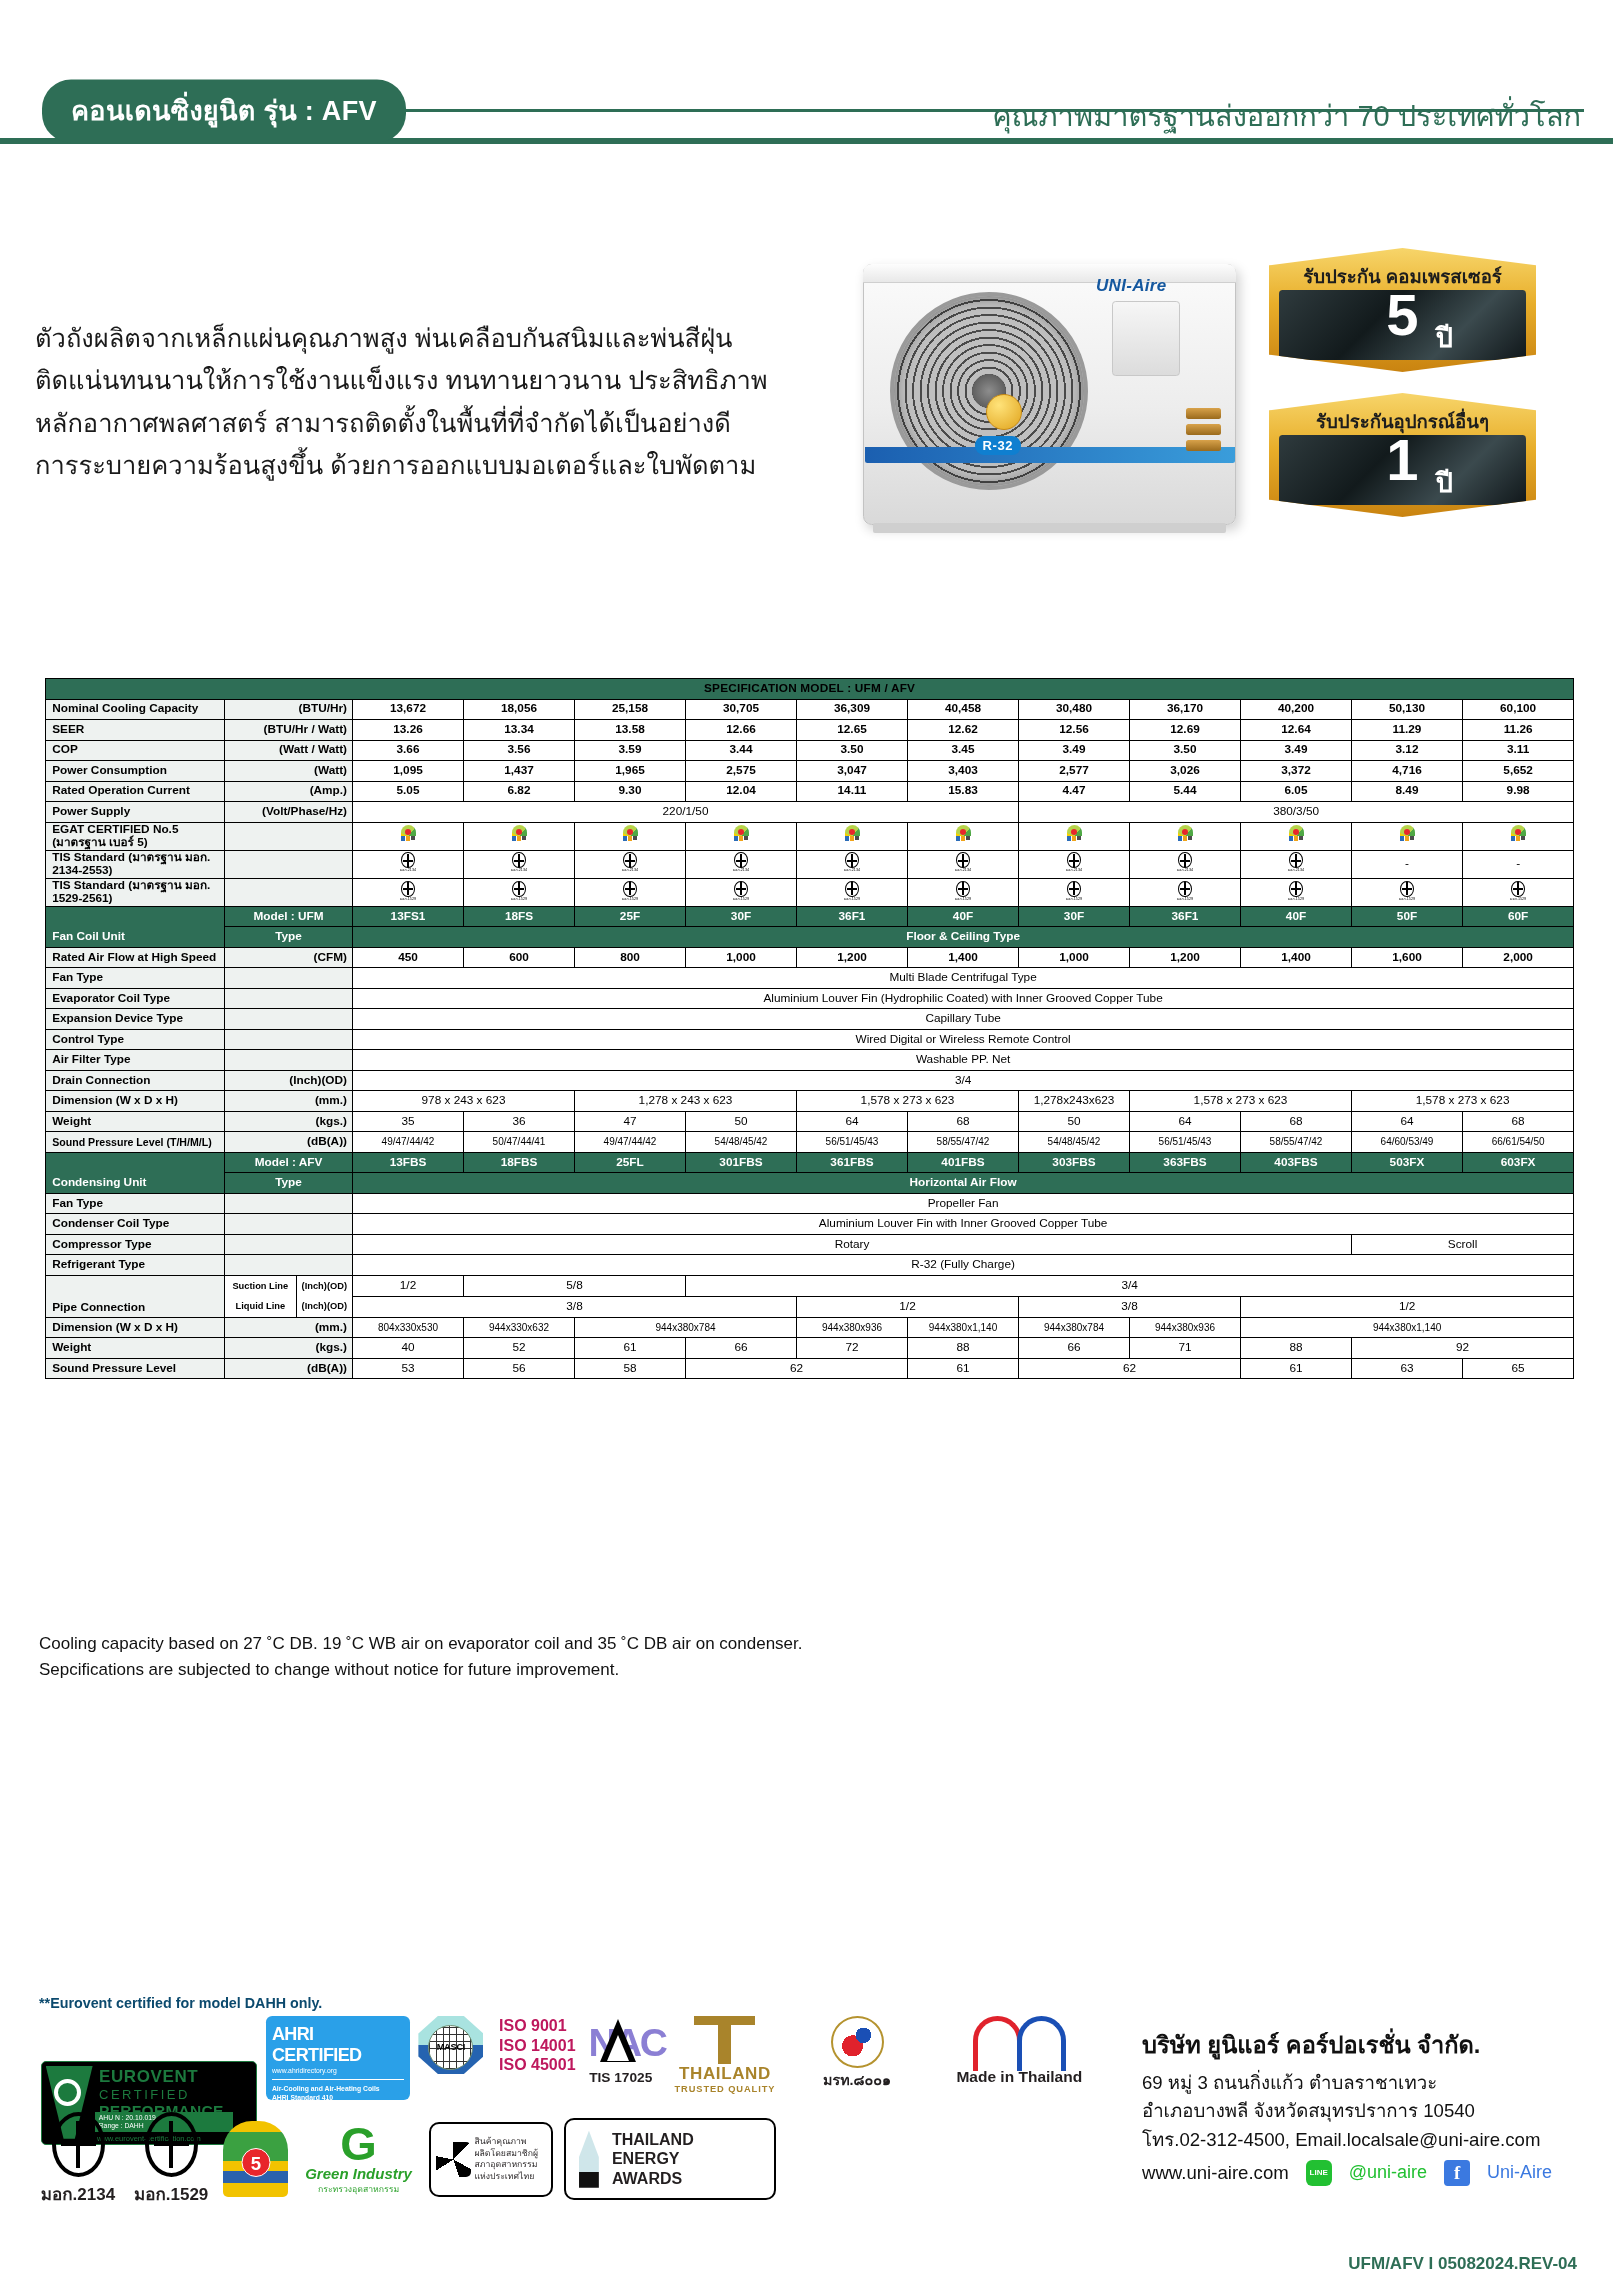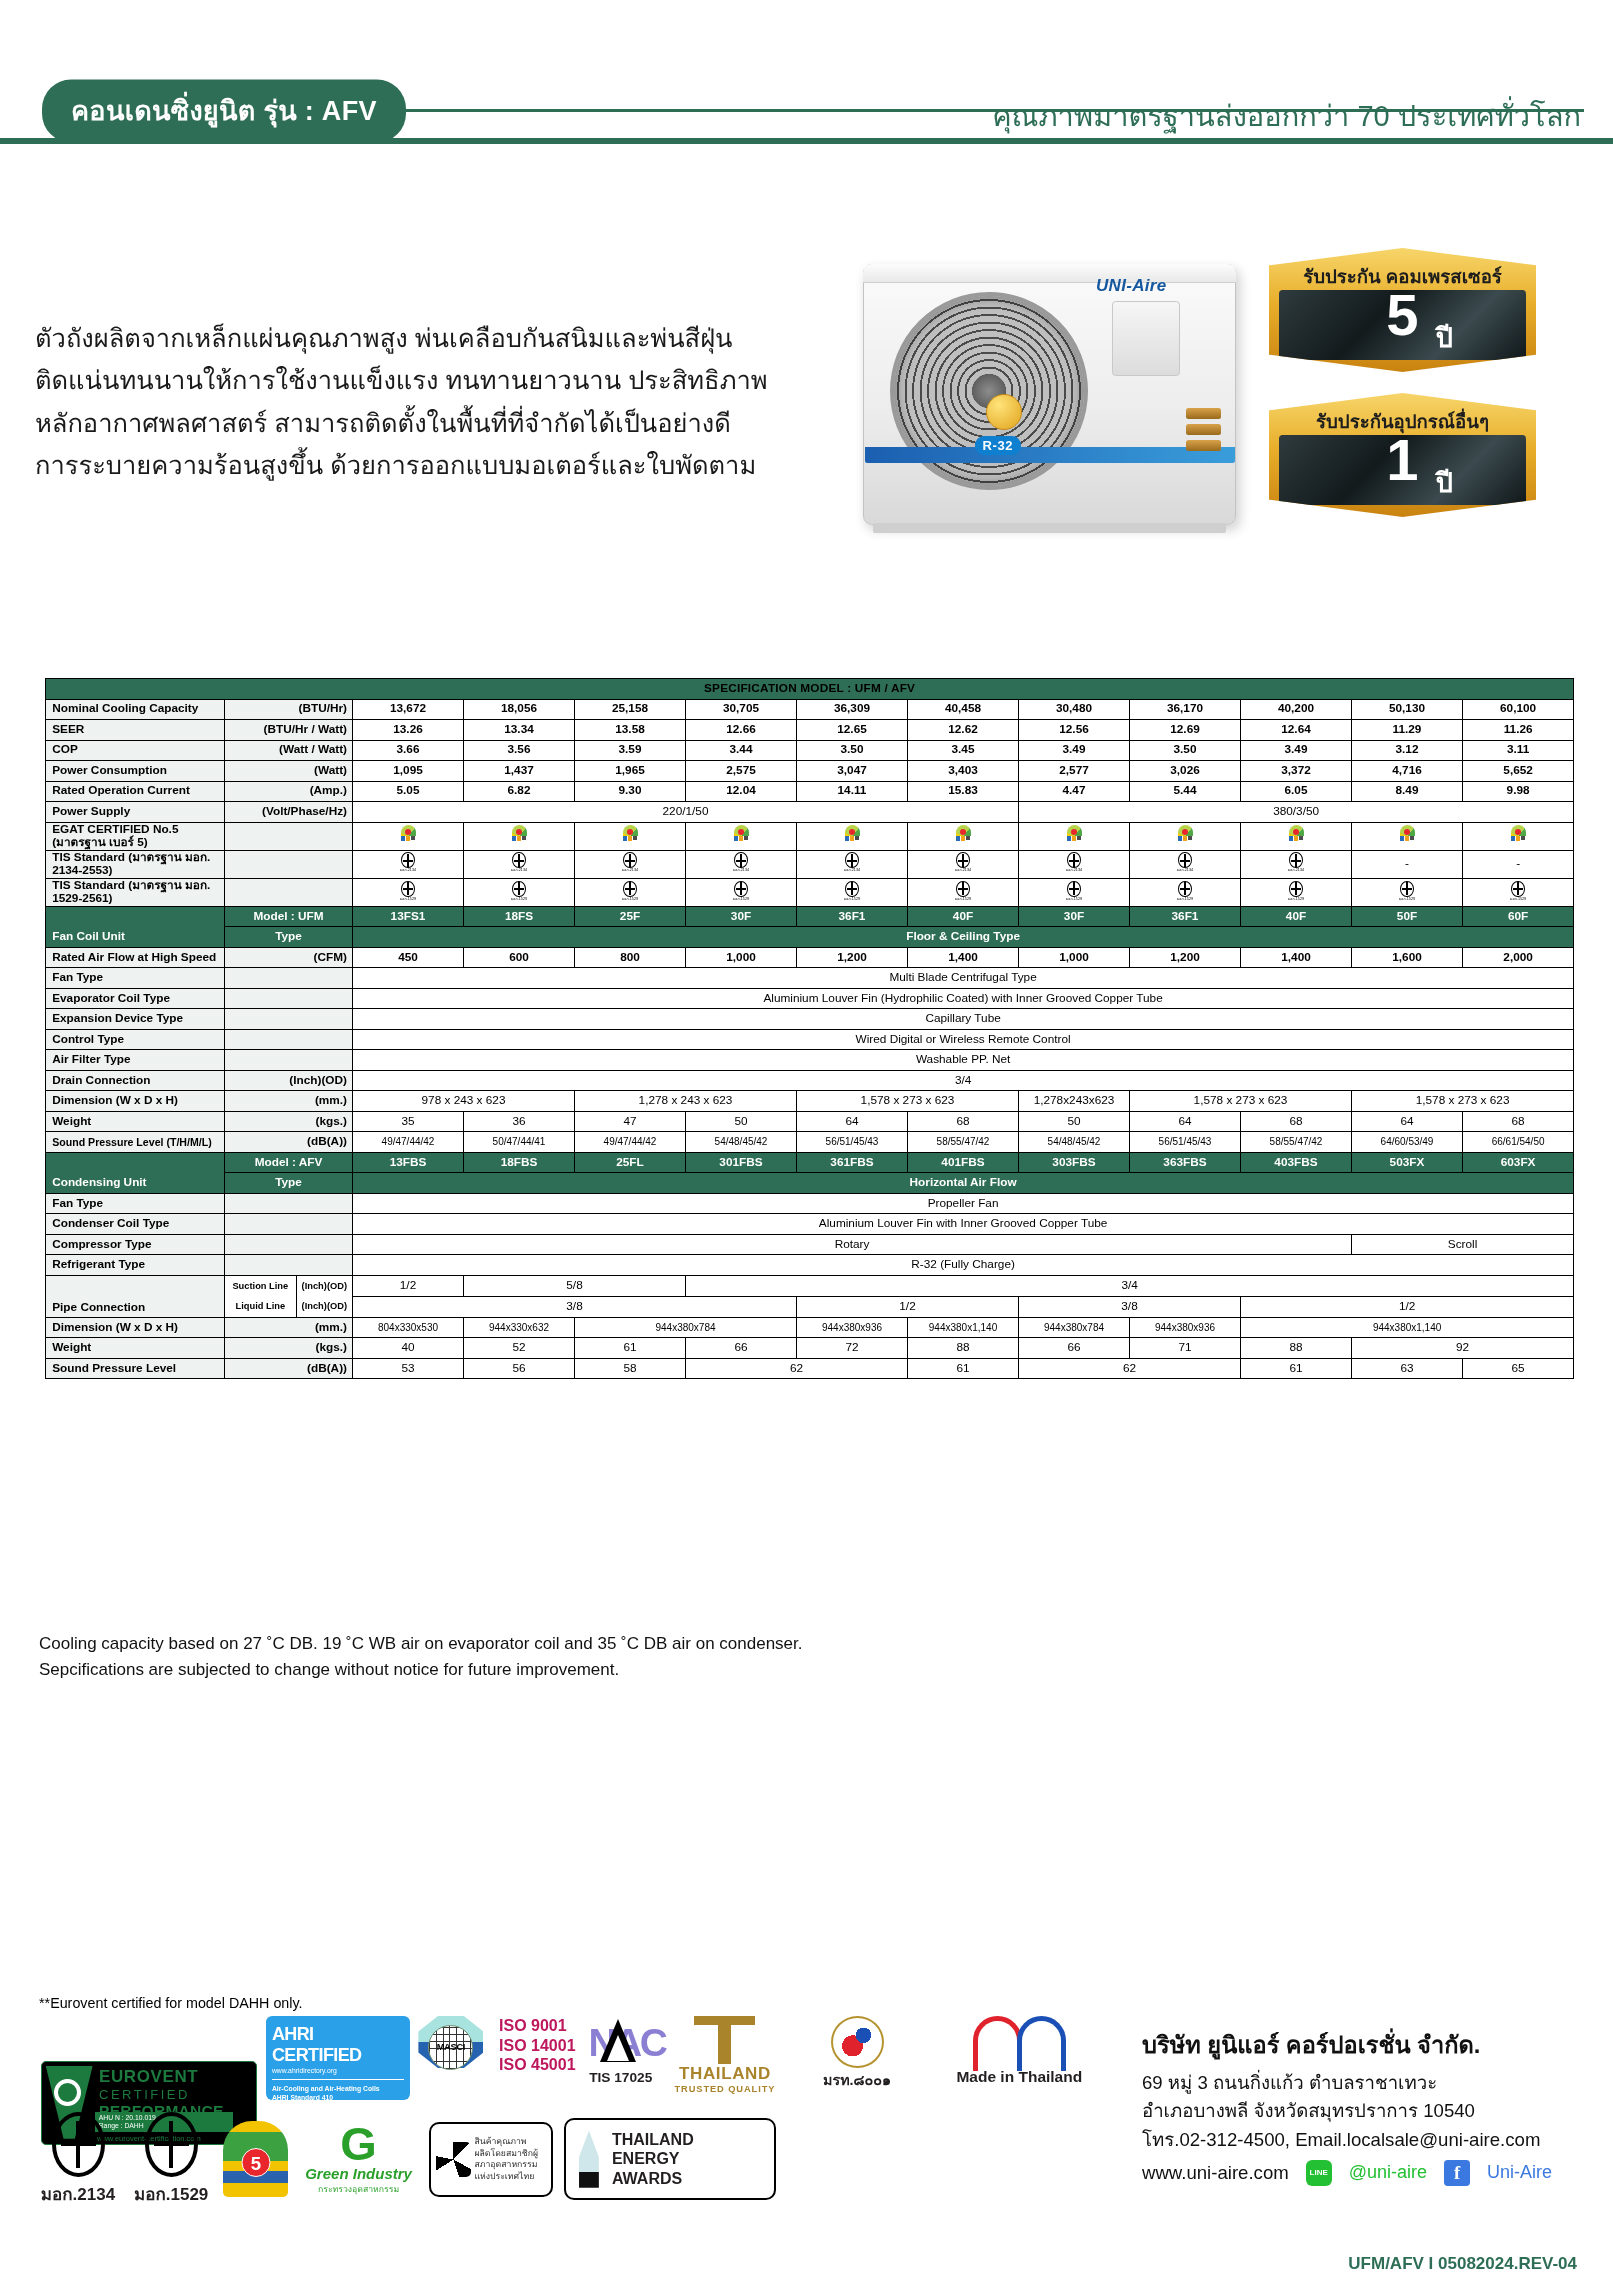--- a/index.html
+++ b/index.html
@@ -189,21 +189,21 @@
   .tis .h { position:absolute; left:1.9px; top:7.5px; width:10px; height:1.6px; background:#000; }
   .tis .v { position:absolute; left:6.2px; top:1.9px; width:1.6px; height:12.4px; background:#000; }
   .tis .cap { position:absolute; left:-2.5px; top:16px; width:18.6px; font-size:3.7px; text-align:center; color:#000; }
 
   
   .notes { position:absolute; left:39px; top:1631px; font-size:17px; line-height:1.5; color:#111; }
 
   
   .eurovent-note {
     position:absolute; left:39px; top:1995px;
-    font-size:14.3px; font-weight:normal; color:#000000;
+    font-size:14.3px; font-weight:bold; color:#0c4a6e;
   }
   .cert-row1 { position:absolute; left:41px; top:2016px; display:flex; align-items:flex-start; gap:8.7px; }
   .cert-row2 { position:absolute; left:37px; top:2112px; display:flex; align-items:center; gap:11.2px; }
 
   .lg-eurovent {
     width:216px; height:84px; border:1.2px solid #1c7a3e; border-radius:5px;
     background:#000000; position:relative; padding:3.7px;margin-top:45px;
   }
   .lg-eurovent .tri {
     position:absolute; left:3.7px; top:3.7px; width:47px; height:73px;
@@ -223,21 +223,21 @@
 
   .lg-ahri {
     width:144px; height:84px; background:#2aa0e8; border-radius:6.2px;
     color:#fff; padding:7.5px 6.2px; position:relative;
   }
   .lg-ahri .a1 { font-size:18px; font-weight:bold; letter-spacing:-0.6px; }
   .lg-ahri .a2 { font-size:6.8px; margin-top:1.2px; }
   .lg-ahri hr { border:0; border-top:0.9px solid #fff; margin:5.6px 0 3.7px 0; }
   .lg-ahri .a3 { font-size:6.8px; line-height:1.4; font-weight:bold;}
 
-  .lg-masci { width:65px; height:52px; position:relative; }
+  .lg-masci { width:65px; height:58px; position:relative; }
   .lg-masci .oct {
     position:absolute; inset:0;
     background:linear-gradient(180deg,#a9e3e0 0 50%, #2563b0 50% 100%);
     clip-path: polygon(30% 0,70% 0,100% 30%,100% 70%,70% 100%,30% 100%,0 70%,0 30%);
   }
   .lg-masci .globe {
     position:absolute; left:10px; top:8.7px; width:45px; height:45px; border-radius:50%;
     background:#fff; border:1.9px solid #6f8f72;
     background-image:
       repeating-linear-gradient(0deg, #333 0 0.9px, transparent 0.9px 6.8px),

